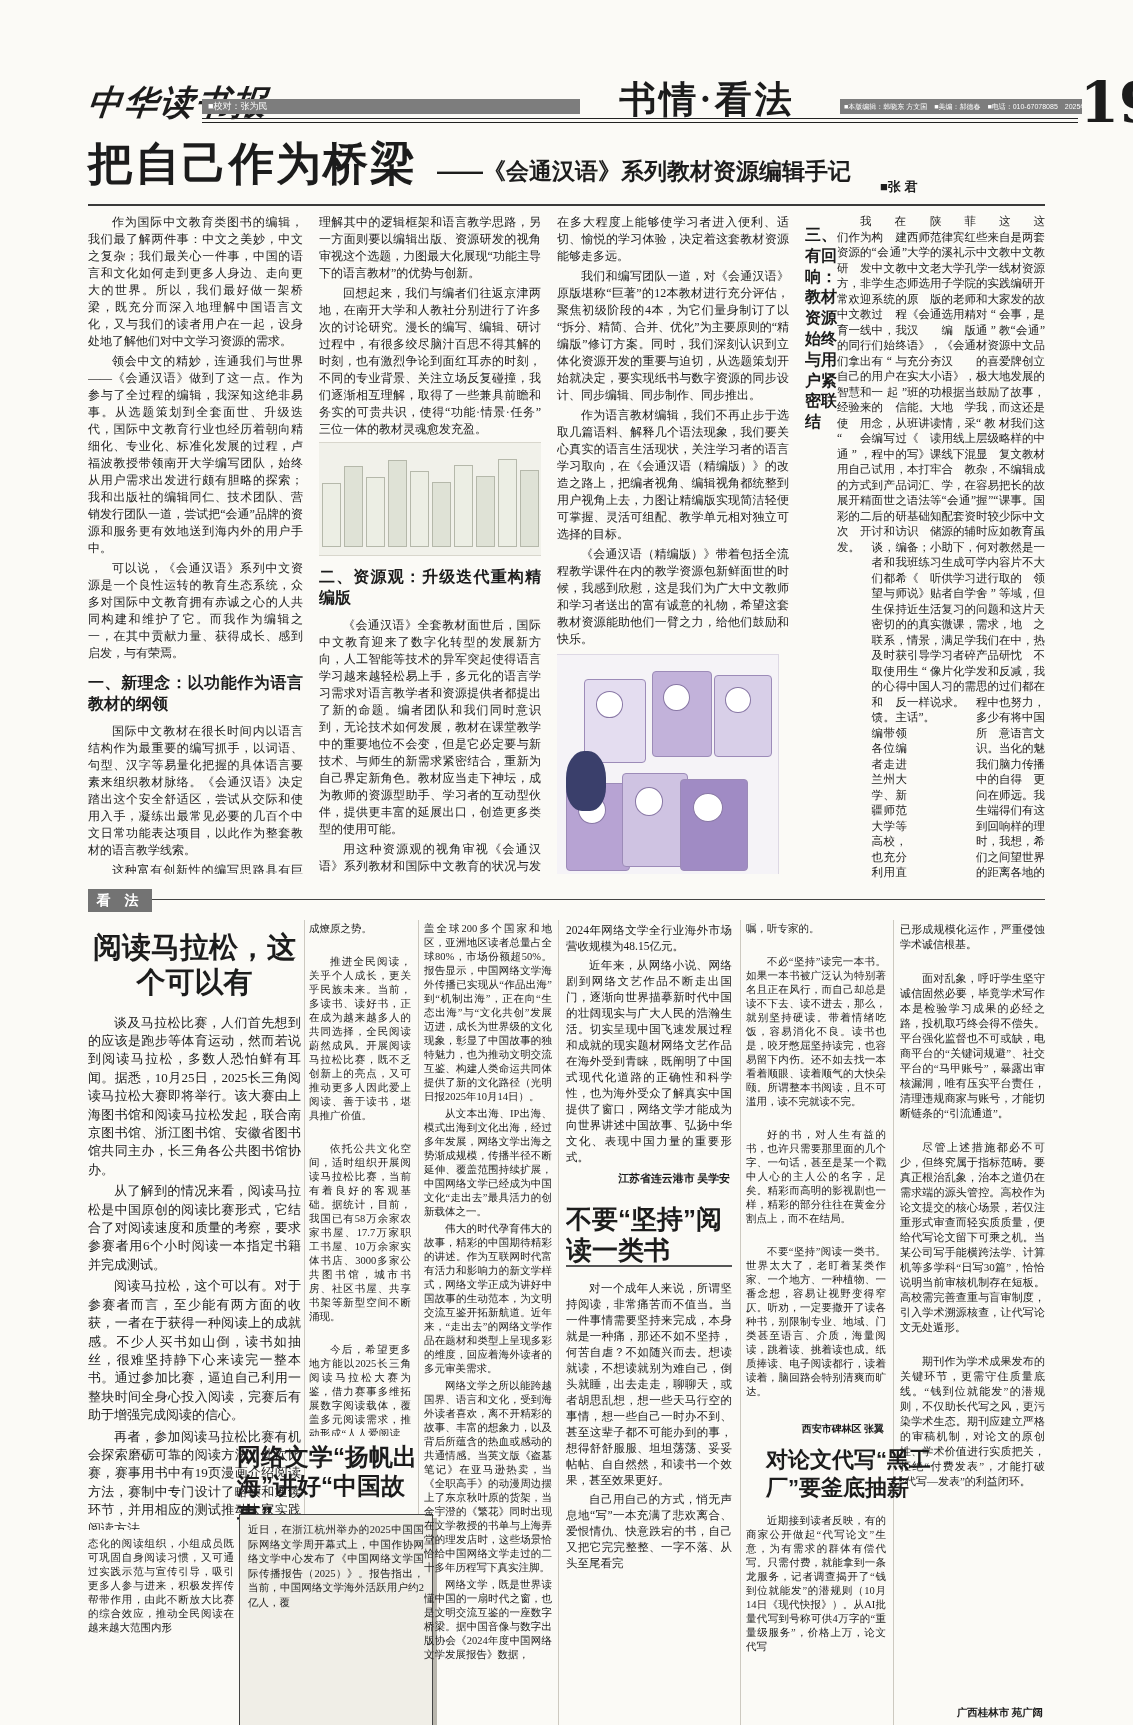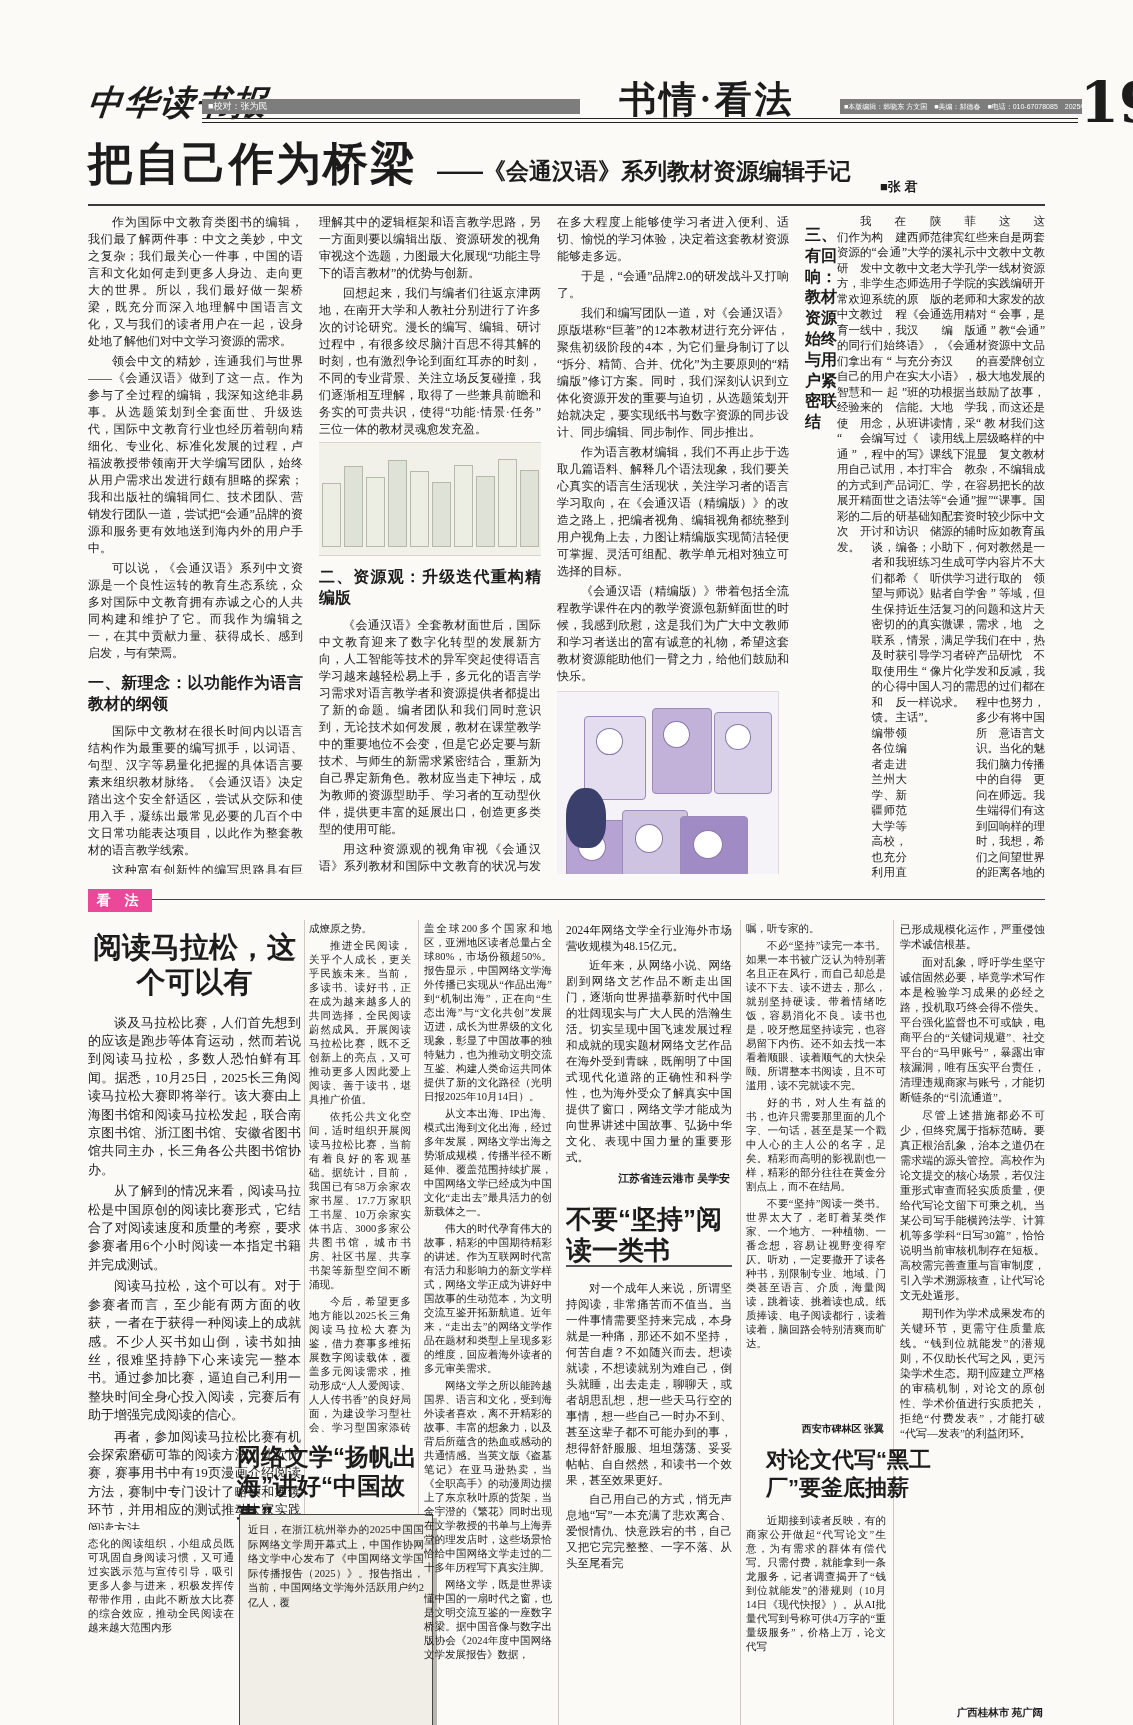--- a/index.html
+++ b/index.html
@@ -38,26 +38,26 @@
   .books1{width:250px;height:112px;margin:4px 0 6px -4px;background:#f1f1ea;border:1px solid #d8d6cc;
           position:relative;overflow:hidden;}
   .books1 i{position:absolute;bottom:8px;width:17px;background:#dfe2d6;border:1px solid #b5b8aa;}
   .books1 i:nth-child(odd){background:#eceee4;}
   .books2{width:222px;height:252px;margin:6px 0 0 -2px;background:#f5f3f7;border:1px solid #ddd8e4;
           position:relative;overflow:hidden;}
   .cover{position:absolute;border-radius:4px;border:1px solid #9c8bb8;}
   .cover .face{position:absolute;left:18%;top:14%;width:42%;height:30%;border-radius:50%;background:#fff;border:1px solid #8877a5;}
   .figure{position:absolute;left:10px;bottom:96px;width:40px;height:60px;border-radius:45% 45% 40% 40%;background:#3a3f6b;}
   
-  .kanfa{left:88px;top:889px;width:64px;height:23px;background:#ec4899;color:#fff;text-align:center;
+  .kanfa{left:88px;top:889px;width:64px;height:23px;background:#737373;color:#fff;text-align:center;
          font:bold 14px/23px "Liberation Sans",sans-serif;letter-spacing:5px;}
   .kanfa-rule{left:152px;top:899px;width:893px;height:1px;background:#444;}
   .vrule{top:920px;height:805px;width:1px;background:#cdc9c0;}
   .b-col{text-align:justify;font:10.5px/14px "Liberation Serif",serif;overflow:hidden;}
-  .pin{display:flex;flex-direction:column;}
+  .pin{display:flex;flex-direction:column;gap:16px;}
   .pin .it-s{margin-top:auto;background:#fbfaf6;}
   .colA{left:88px;top:928px;width:213px;height:602px;font:13px/18.4px "Liberation Serif",serif;}
   .colA-head{font:bold 29px/1.2 "Liberation Sans",sans-serif;text-align:center;margin:2px 0 14px;}
   .colA-tail{left:88px;top:1537px;width:146px;height:188px;}
   .colB{left:309px;top:922px;width:102px;height:514px;}
   .wl-head{left:237px;top:1442px;width:198px;font:bold 24px/1.22 "Liberation Sans",sans-serif;}
   .wl-box{left:239px;top:1514px;width:176px;height:196px;background:#f0eee7;border:1px solid #444;
           box-shadow:4px 4px 0 #b9b6ad;padding:8px;font:10.5px/14.5px "Liberation Serif",serif;text-align:justify;overflow:hidden;}
   .colC{left:424px;top:922px;width:128px;height:792px;}
   .colD{left:566px;top:922px;width:166px;height:800px;font:11.5px/16px "Liberation Serif",serif;}
@@ -106,21 +106,20 @@
       <i style="left: 160px; height: 69px;"></i>
       <i style="left: 182px; height: 86px;"></i>
       <i style="left: 204px; height: 75px;"></i>
     </div>
     <div class="it it-sub">二、资源观：升级迭代重构精编版</div>
     <div class="it it-p">《会通汉语》全套教材面世后，国际中文教育迎来了数字化转型的发展新方向，人工智能等技术的异军突起使得语言学习越来越轻松易上手，多元化的语言学习需求对语言教学者和资源提供者都提出了新的命题。编者团队和我们同时意识到，无论技术如何发展，教材在课堂教学中的重要地位不会变，但是它必定要与新技术、与师生的新需求紧密结合，重新为自己界定新角色。教材应当走下神坛，成为教师的资源型助手、学习者的互动型伙伴，提供更丰富的延展出口，创造更多类型的使用可能。</div>
     <div class="it it-p">用这种资源观的视角审视《会通汉语》系列教材和国际中文教育的状况与发展趋势，我们发现，海内外中文教学在教学模式、课时安排、教学需求等方面存在多种多样的情况，期待一套教材贯穿使用到底并不现实。更重要的是，国际中文教育作为中华文化传播的重要窗口行业，教材资源的文化属性、读者友好属性甚至更为关键，它在多大程度上能够展现中国语言文化的魅力，</div>
   </div>
 <div class="abs t-col t3">
     <div class="it it-c">在多大程度上能够使学习者进入便利、适切、愉悦的学习体验，决定着这套教材资源能够走多远。</div>
-    <div class="it it-p">于是，“会通”品牌2.0的研发战斗又打响了。</div>
     <div class="it it-p">我们和编写团队一道，对《会通汉语》原版堪称“巨著”的12本教材进行充分评估，聚焦初级阶段的4本，为它们量身制订了以“拆分、精简、合并、优化”为主要原则的“精编版”修订方案。同时，我们深刻认识到立体化资源开发的重要与迫切，从选题策划开始就决定，要实现纸书与数字资源的同步设计、同步编辑、同步制作、同步推出。</div>
     <div class="it it-p">作为语言教材编辑，我们不再止步于选取几篇语料、解释几个语法现象，我们要关心真实的语言生活现状，关注学习者的语言学习取向，在《会通汉语（精编版）》的改造之路上，把编者视角、编辑视角都统整到用户视角上去，力图让精编版实现简洁轻便可掌握、灵活可组配、教学单元相对独立可选择的目标。</div>
     <div class="it it-p">《会通汉语（精编版）》带着包括全流程教学课件在内的教学资源包新鲜面世的时候，我感到欣慰，这是我们为广大中文教师和学习者送出的富有诚意的礼物，希望这套教材资源能助他们一臂之力，给他们鼓励和快乐。</div>
     <div class="books2">
       <div class="cover" style="left: 10px; top: 128px; width: 62px; height: 86px; background: rgb(183, 163, 211);">
         <div class="face"></div>
       </div>
       <div class="cover" style="left: 66px; top: 118px; width: 64px; height: 92px; background: rgb(207, 195, 226);">
         <div class="face"></div>
       </div>

